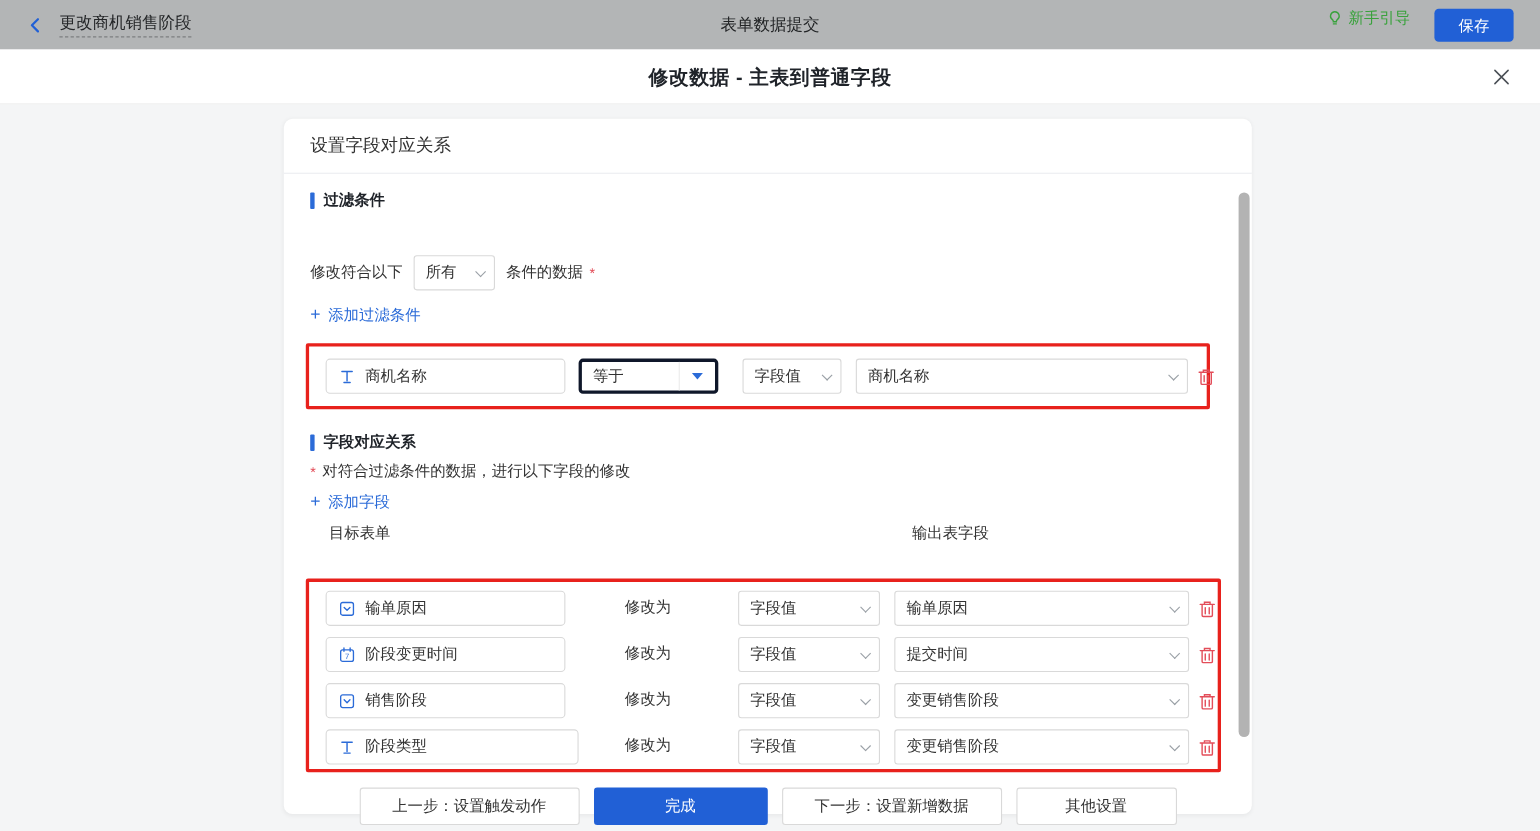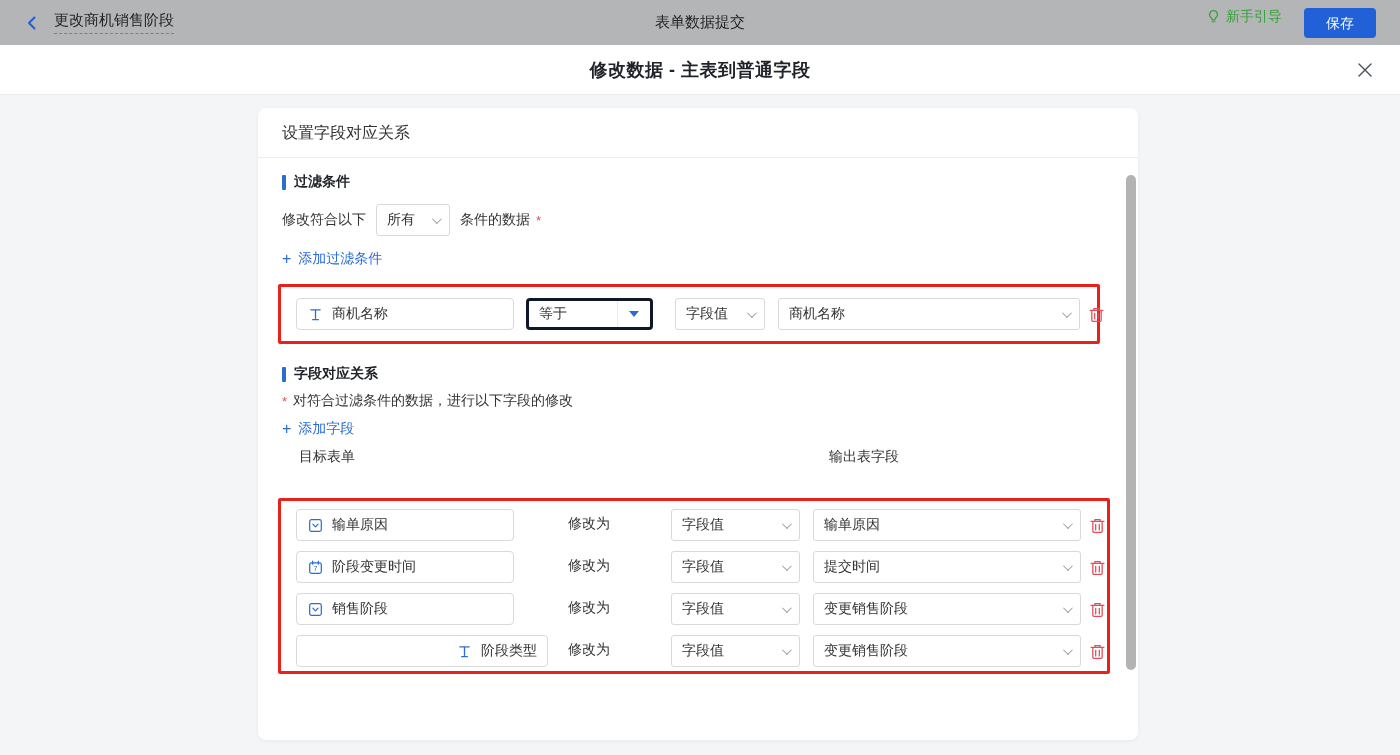--- a/index.html
+++ b/index.html
@@ -20,21 +20,21 @@
   .modal-head { position: absolute; left: 0; top: 45px; width: 1400px; height: 50px; background: #fff; border-bottom: 1px solid #ececec; display: flex; align-items: center; justify-content: center; }
   .modal-title { font-size: 18px; color: #1f2329; font-weight: 600; letter-spacing: 0.5px; }
   .close-btn { position: absolute; right: 26px; top: 16px; width: 18px; height: 18px; cursor: pointer; display: flex; align-items: center; justify-content: center; }
 
   
   .content { position: absolute; left: 0; top: 95px; width: 1400px; height: 660px; background: #f4f5f6; }
   .card { position: absolute; left: 258px; top: 13px; width: 880px; height: 632px; background: #fff; border-radius: 8px; box-shadow: 0 1px 4px rgba(0,0,0,0.05); }
   .card-header { height: 50px; line-height: 50px; padding-left: 24px; font-size: 16px; color: #333; border-bottom: 1px solid #ebedf0; }
   .card-body { position: relative; padding: 14px 24px 0 24px; }
 
-  .sec-title { display: flex; align-items: center; gap: 8px; height: 20px; margin-bottom: 12px; }
+  .sec-title { display: flex; align-items: center; gap: 8px; height: 20px; margin-bottom: 40px; }
   .accent-bar { width: 4px; height: 15px; background: #2b6bd8; border-radius: 1px; }
   .sec-title-text { font-size: 14px; font-weight: 700; color: #1f2329; }
 
   .match-row { display: flex; align-items: center; height: 32px; margin-bottom: 14px; font-size: 14px; color: #333; }
   .match-row .gap { width: 10px; }
   .asterisk { color: #e34d59; margin-left: 6px; font-size: 13px; }
 
   .sel { position: relative; height: 32px; border: 1px solid #d9d9d9; border-radius: 3px; background: #fff; display: flex; align-items: center; padding: 0 26px 0 10px; font-size: 14px; color: #333; cursor: pointer; }
   .sel .chev { position: absolute; right: 10px; top: 12px; width: 7px; height: 7px; border-right: 1.5px solid #9aa0a6; border-bottom: 1.5px solid #9aa0a6; transform: rotate(45deg) translateY(-2px); }
   .scope-sel { width: 74px; }
@@ -289,21 +289,21 @@
               <svg width="17" height="17" viewBox="0 0 16 16" fill="none" stroke="#e34d59" stroke-width="1.2">
                   <path d="M2 4.2h12" stroke-linecap="round"></path>
                   <path d="M5.6 4V2.4h4.8V4"></path>
                   <path d="M3.6 4.2v9.3c0 .55.45 1 1 1h6.8c.55 0 1-.45 1-1V4.2"></path>
                   <path d="M6.3 7v5.2M9.7 7v5.2" stroke-linecap="round"></path>
                 </svg>
             </div>
           </div>
 
           <div class="map-row">
-            <div class="field-input abs" style="left:15px; width:252px;justify-content:flex-end;">
+            <div class="field-input abs" style="left:15px; width:230px;">
               <span class="field-icon">
                 <svg width="15" height="15" viewBox="0 0 16 16" fill="none" stroke="#2b6bd8" stroke-width="1.4">
                     <path d="M3 3h10M8 3v9" stroke-linecap="round"></path>
                     <path d="M5 13.5h6" stroke-linecap="round"></path>
                   </svg>
               </span>
               <span>阶段类型</span>
             </div>
             <span class="modify-label">修改为</span>
             <div class="sel abs" style="left:390px; width:129px;">
@@ -321,18 +321,24 @@
                   <path d="M3.6 4.2v9.3c0 .55.45 1 1 1h6.8c.55 0 1-.45 1-1V4.2"></path>
                   <path d="M6.3 7v5.2M9.7 7v5.2" stroke-linecap="round"></path>
                 </svg>
             </div>
           </div>
 
         </div>
       </div>
 
       
+      <div class="footer-row">
+        <button class="btn-outline">上一步：设置触发动作</button>
+        <button class="btn-primary">完成</button>
+        <button class="btn-outline">下一步：设置新增数据</button>
+        <button class="btn-outline" style="padding:0 44px;">其他设置</button>
+      </div>
 
     </div>
 
     <div class="scroll-thumb"></div>
   </div>
 </div>
 
 </body></html>

